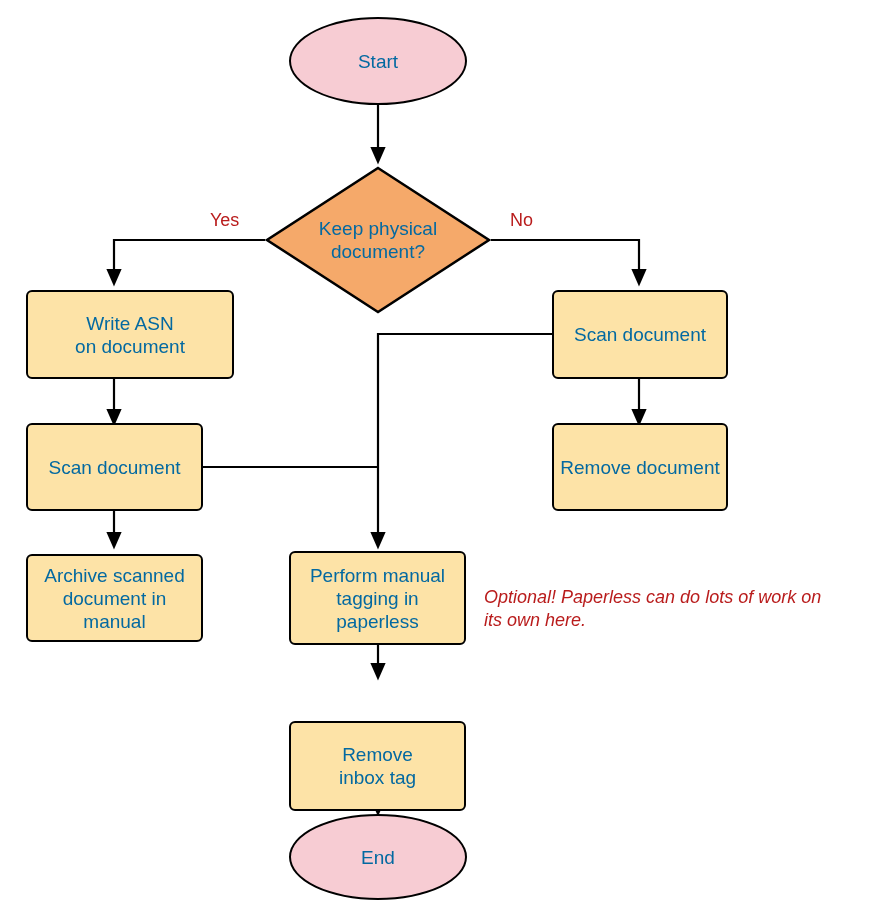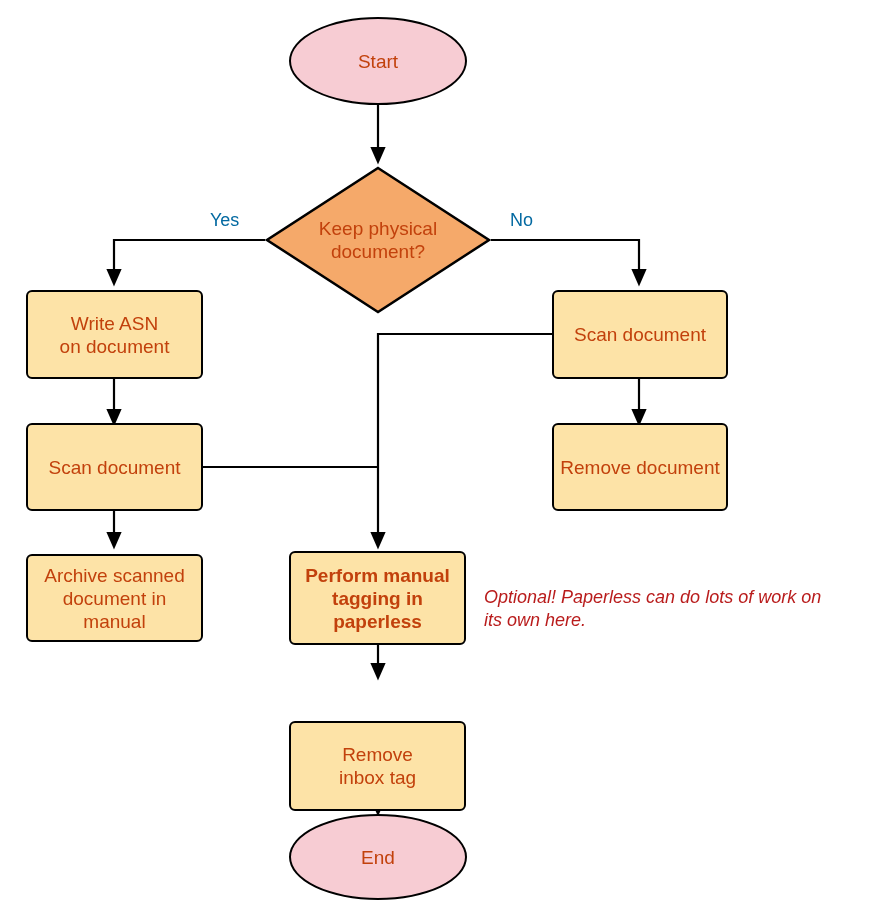--- a/index.html
+++ b/index.html
@@ -24,21 +24,21 @@
     width: 888px;
     height: 907px;
   }
   .node {
     position: absolute;
     box-sizing: border-box;
     display: flex;
     align-items: center;
     justify-content: center;
     text-align: center;
-    color: #c2410c;
+    color: #0369a1;
     font-size: 19px;
     line-height: 23px;
     z-index: 2;
   }
   .node-terminal {
     background: #f7ccd3;
     border: 2px solid #000000;
     border-radius: 50%;
   }
   .node-process {
@@ -58,21 +58,21 @@
     height: 100%;
   }
   .decision-label {
     position: relative;
     z-index: 3;
     padding: 0 8px;
   }
   .edge-label {
     position: absolute;
     font-size: 18px;
-    color: #0369a1;
+    color: #b91c1c;
     z-index: 3;
     white-space: nowrap;
   }
   .note {
     position: absolute;
     font-style: italic;
     font-size: 18px;
     line-height: 23px;
     color: #b91c1c;
     z-index: 3;
@@ -123,21 +123,21 @@
     </svg>
     <div class="decision-label">
       <div>Keep physical</div>
       <div>document?</div>
     </div>
   </div>
 
   <div class="edge-label" style="left:210px; top:210px;">Yes</div>
   <div class="edge-label" style="left:510px; top:210px;">No</div>
 
-  <div class="node node-process" style="left:26px; top:290px; width:177px; height:89px;">
+  <div class="node node-process" style="left:26px; top:290px; width:208px; height:89px;">
     <div>
       <div>Write ASN</div>
       <div>on document</div>
     </div>
   </div>
 
   <div class="node node-process" style="left:26px; top:423px; width:177px; height:88px;">
     <span>Scan document</span>
   </div>
 
@@ -150,21 +150,21 @@
   </div>
 
   <div class="node node-process" style="left:552px; top:290px; width:176px; height:89px;">
     <span>Scan document</span>
   </div>
 
   <div class="node node-process" style="left:552px; top:423px; width:176px; height:88px;">
     <span>Remove document</span>
   </div>
 
-  <div class="node node-process" style="left:289px; top:551px; width:177px; height:94px;font-weight:bold;">
+  <div class="node node-process" style="left:289px; top:551px; width:177px; height:94px;">
     <div>
       <div>Perform manual</div>
       <div>tagging in</div>
       <div>paperless</div>
     </div>
   </div>
 
   <div class="node node-process" style="left:289px; top:721px; width:177px; height:90px;">
     <div>
       <div>Remove</div>

